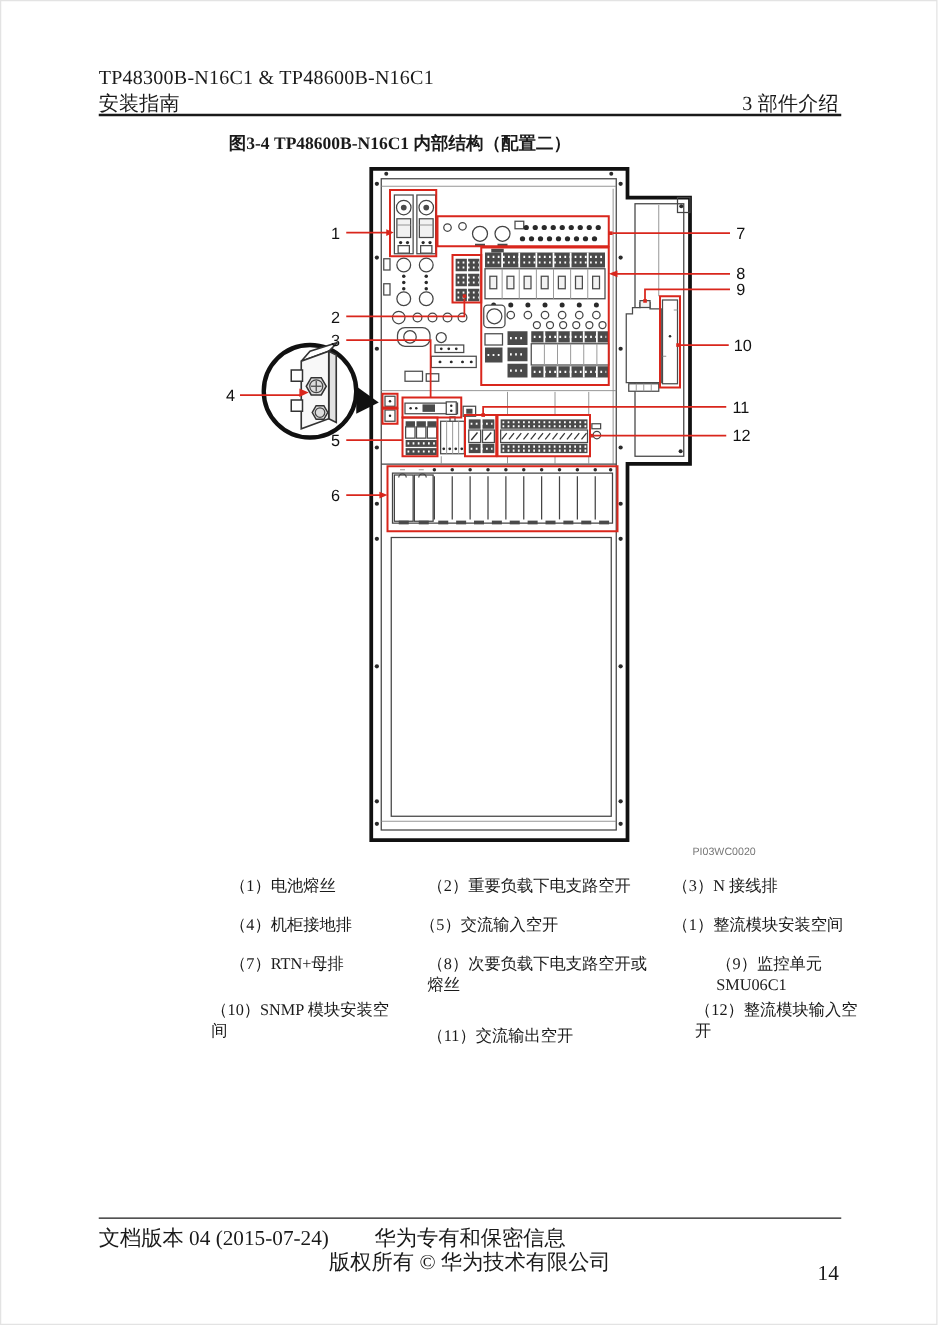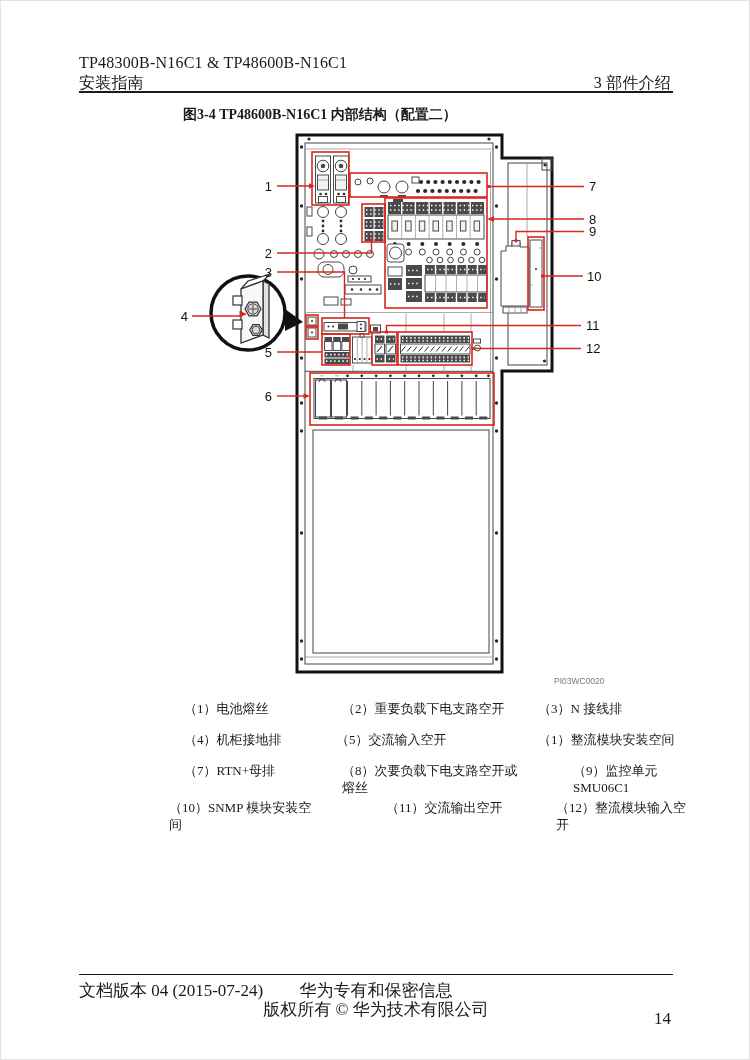--- a/index.html
+++ b/index.html
@@ -491,21 +491,21 @@
   <div class="abs legend-cell" style="left:537px;top:731px;width:140px;">（1）整流模块安装空间</div>
 
   <div class="abs legend-cell" style="left:183px;top:762px;width:150px;">（7）RTN+母排</div>
   <div class="abs legend-cell" style="left:341px;top:762px;width:195px;">（8）次要负载下电支路空开或
 熔丝</div>
   <div class="abs legend-cell" style="left:537px;top:762px;width:140px;margin-left:35px;">（9）监控单元
 SMU06C1</div>
 
   <div class="abs legend-cell" style="left:168px;top:799px;width:155px;">（10）SNMP 模块安装空
 间</div>
-  <div class="abs legend-cell" style="left:341px;top:799px;width:190px;margin-left:44px;">（11）交流输出空开</div>
+  <div class="abs legend-cell" style="left:341px;top:820px;width:190px;">（11）交流输出空开</div>
   <div class="abs legend-cell" style="left:555px;top:799px;width:140px;">（12）整流模块输入空
 开</div>
 </div>
 
 <div class="abs rule-thin" style="left:78px;top:973px;width:594px;"></div>
 <div class="abs ftr" style="left:78px;top:978px;">文档版本 04 (2015-07-24)</div>
 <div class="abs ftr" style="left:0;top:978px;width:750px;text-align:center;">华为专有和保密信息</div>
 <div class="abs ftr" style="left:0;top:997px;width:750px;text-align:center;">版权所有 © 华为技术有限公司</div>
 <div class="abs ftr" style="right:78px;top:1008px;">14</div>
 

